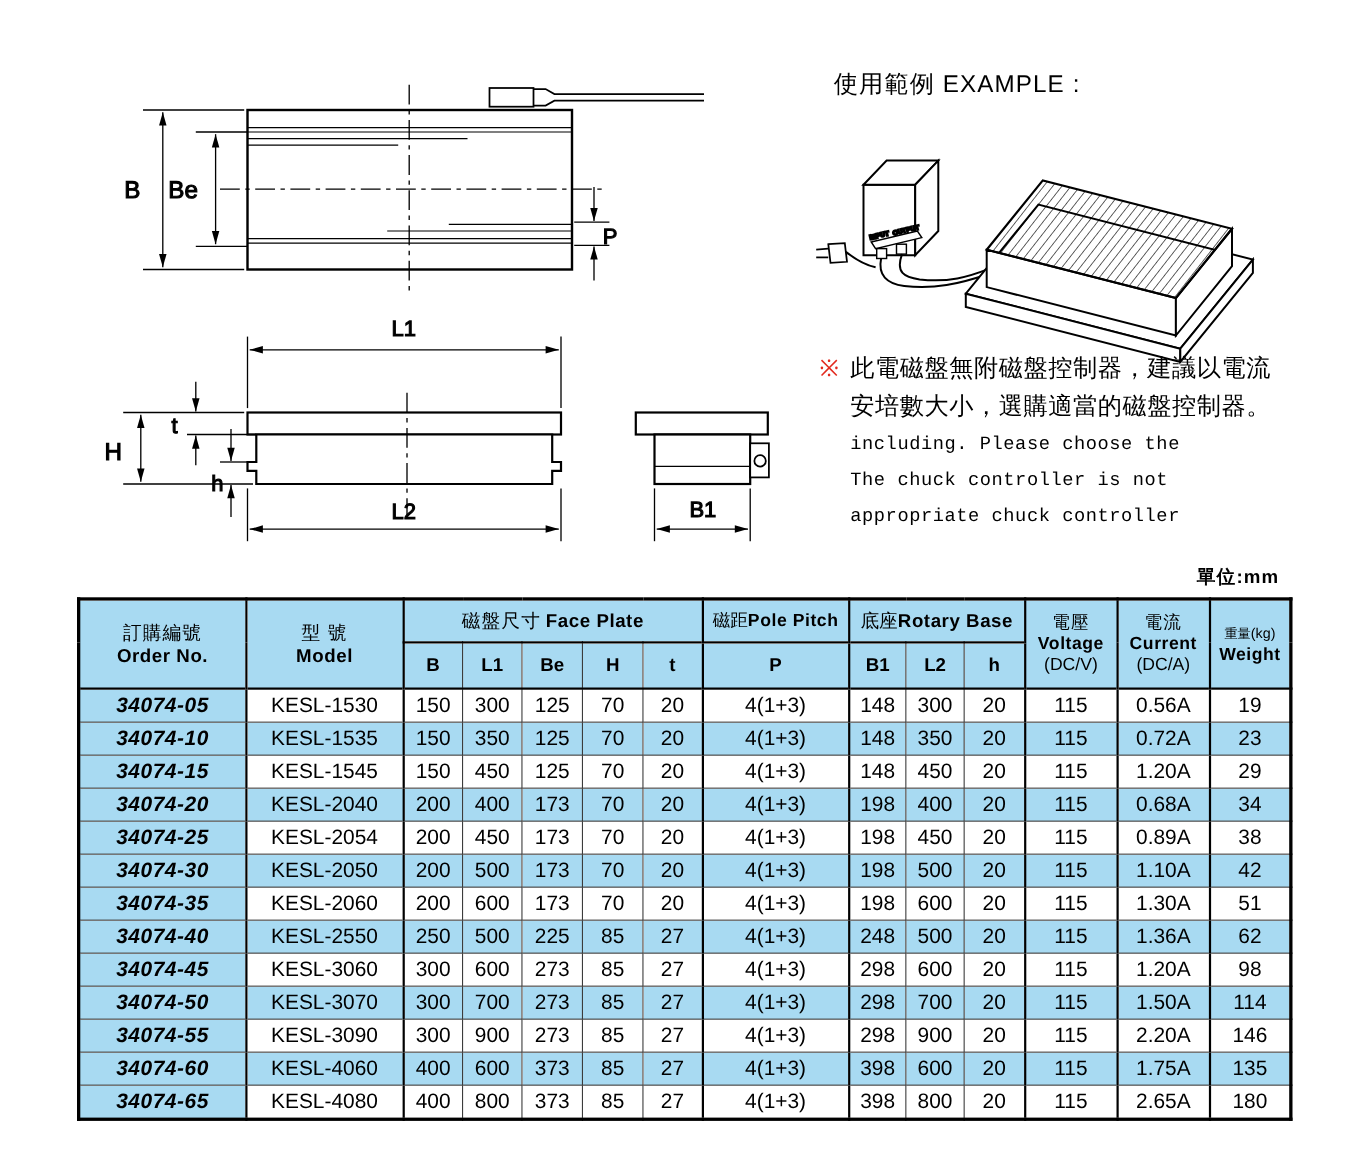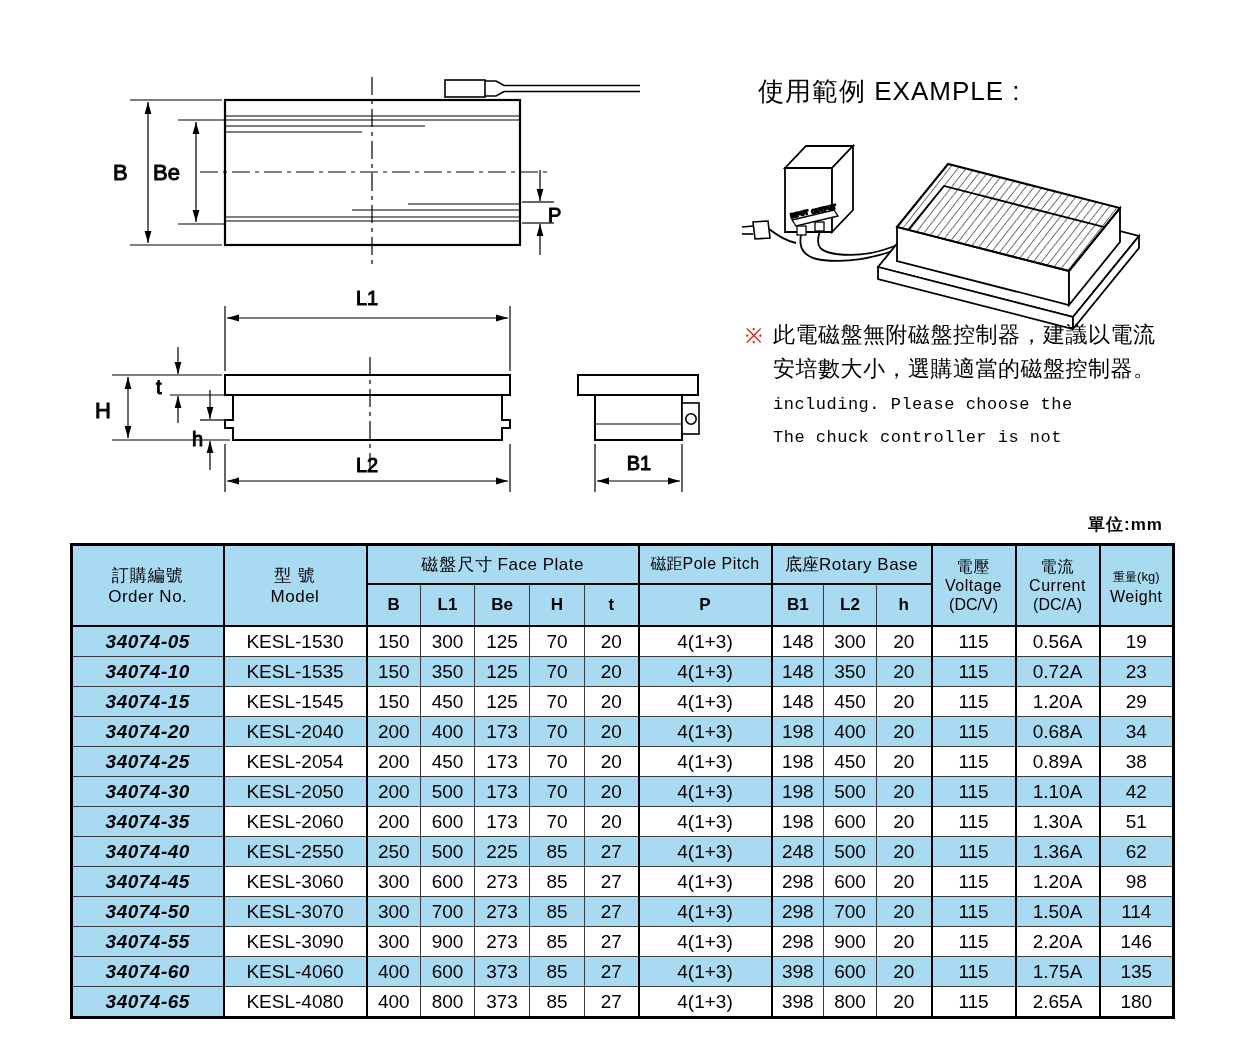--- a/index.html
+++ b/index.html
@@ -6,21 +6,21 @@
   .page{
     position:relative;width:1240px;height:1060px;background:#fff;overflow:hidden;
     font-family:"Liberation Sans",sans-serif;color:#000;
   }
   .art{position:absolute;left:0;top:0;}
   .art line,.art path,.art rect,.art circle,.art polygon,.art polyline{vector-effect:none;}
   .dimlabel{font-family:"Liberation Sans",sans-serif;font-size:22px;fill:#000;}
   .dimlabel2{font-family:"Liberation Sans",sans-serif;font-size:20px;fill:#000;}
   .tinylabel{font-family:"Liberation Sans",sans-serif;font-size:6px;fill:#000;font-weight:bold;}
 
-  .example-title{position:absolute;left:758px;top:74px;font-size:26px;letter-spacing:1px;}
+  .example-title{position:absolute;left:758px;top:62px;font-size:22px;letter-spacing:1px;}
   .note{position:absolute;left:745px;top:318px;width:440px;line-height:34px;}
   .note .zh-line{font-size:22px;letter-spacing:.5px;white-space:nowrap;}
   .note .zh-first{padding-left:28px;text-indent:0;}
   .note .marker{position:absolute;left:0;top:1px;color:#e22a1e;font-size:21px;}
   .note .en{margin-top:2px;padding-left:28px;font-family:"Liberation Mono",monospace;font-size:17px;letter-spacing:.5px;line-height:33px;}
   .unit-note{position:absolute;left:1088px;top:513px;font-size:17px;font-weight:bold;letter-spacing:1px;}
 
   table.spec{
     position:absolute;left:70px;top:543px;width:1102px;
     border-collapse:collapse;table-layout:fixed;
@@ -28,21 +28,21 @@
   }
   table.spec th,table.spec td{
     border:1px solid #3c3c3c;padding:0;text-align:center;vertical-align:middle;
     overflow:hidden;white-space:nowrap;
   }
   thead th{background:#a8daf2;font-weight:normal;}
   thead tr.h1 th{height:37px;}
   thead tr.h2 th{height:40px;}
   thead th{border-bottom-width:2px;}
   .zh{font-size:17px;letter-spacing:1px;}
-  .en-b{font-size:17px;font-weight:normal;letter-spacing:.5px;}
+  .en-b{font-size:17px;font-weight:bold;letter-spacing:.5px;}
   .small-unit{font-size:13px;}
   .hsub{font-size:17px;font-weight:bold;}
   .hstack{line-height:19px;font-size:16px;}
   .hstack .en-b{font-size:16px;}
   
   .gr{border-right:2px solid #000 !important;}
   table.spec td:nth-child(1),table.spec td:nth-child(2),table.spec td:nth-child(7),
   table.spec td:nth-child(8),table.spec td:nth-child(11),table.spec td:nth-child(12),
   table.spec td:nth-child(13){border-right:2px solid #000;}
   thead tr{border-bottom:2px solid #000;}
@@ -215,20 +215,21 @@
 
   <div class="example-title">使用範例 EXAMPLE :</div>
 
   <div class="note">
     <span class="marker">※</span>
     <div class="zh-line zh-first">此電磁盤無附磁盤控制器，建議以電流</div>
     <div class="zh-line" style="padding-left:28px;">安培數大小，選購適當的磁盤控制器。</div>
     <div class="en">
       <div>including. Please choose the</div>
       <div>The chuck controller is not</div>
+      <div>appropriate chuck controller</div>
     </div>
   </div>
 
   <div class="unit-note">單位:mm</div>
 
   <table class="spec">
     <colgroup>
       <col style="width:152px">
         <col style="width:143px">
       <col style="width:54px">

